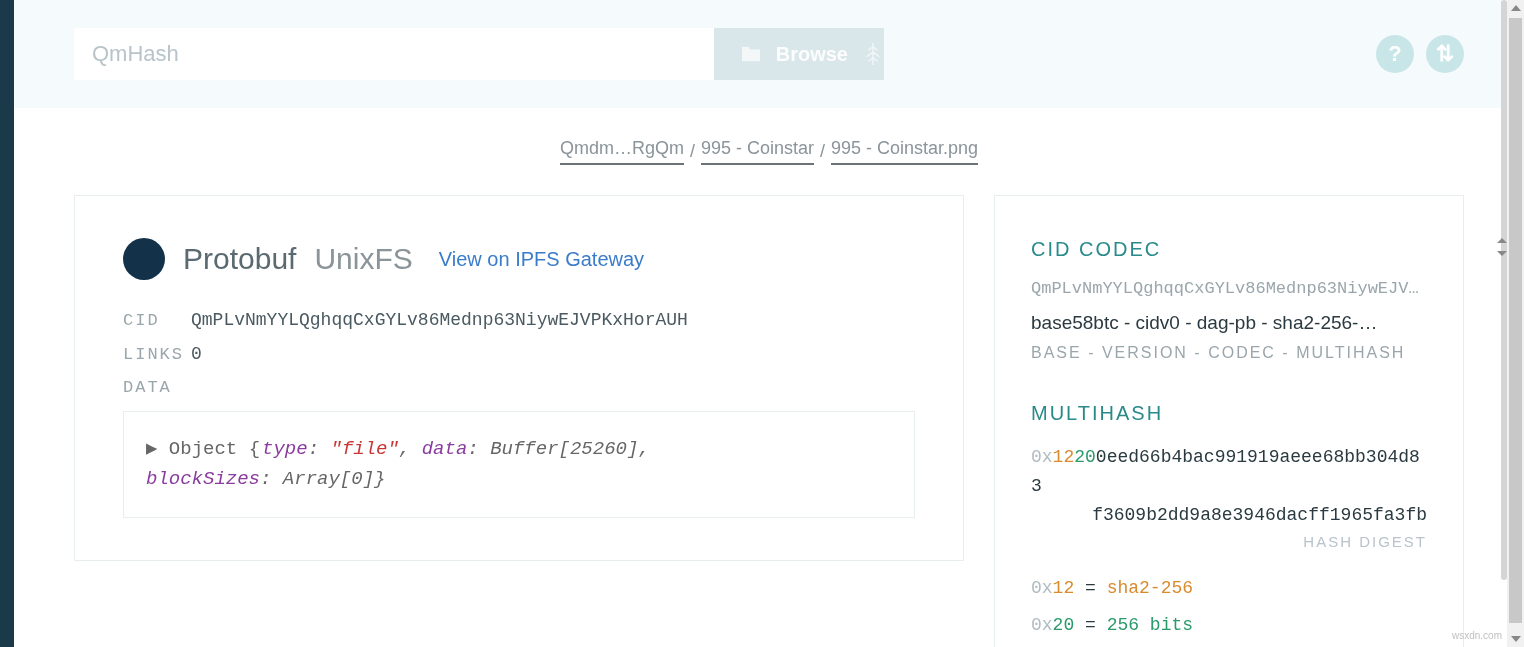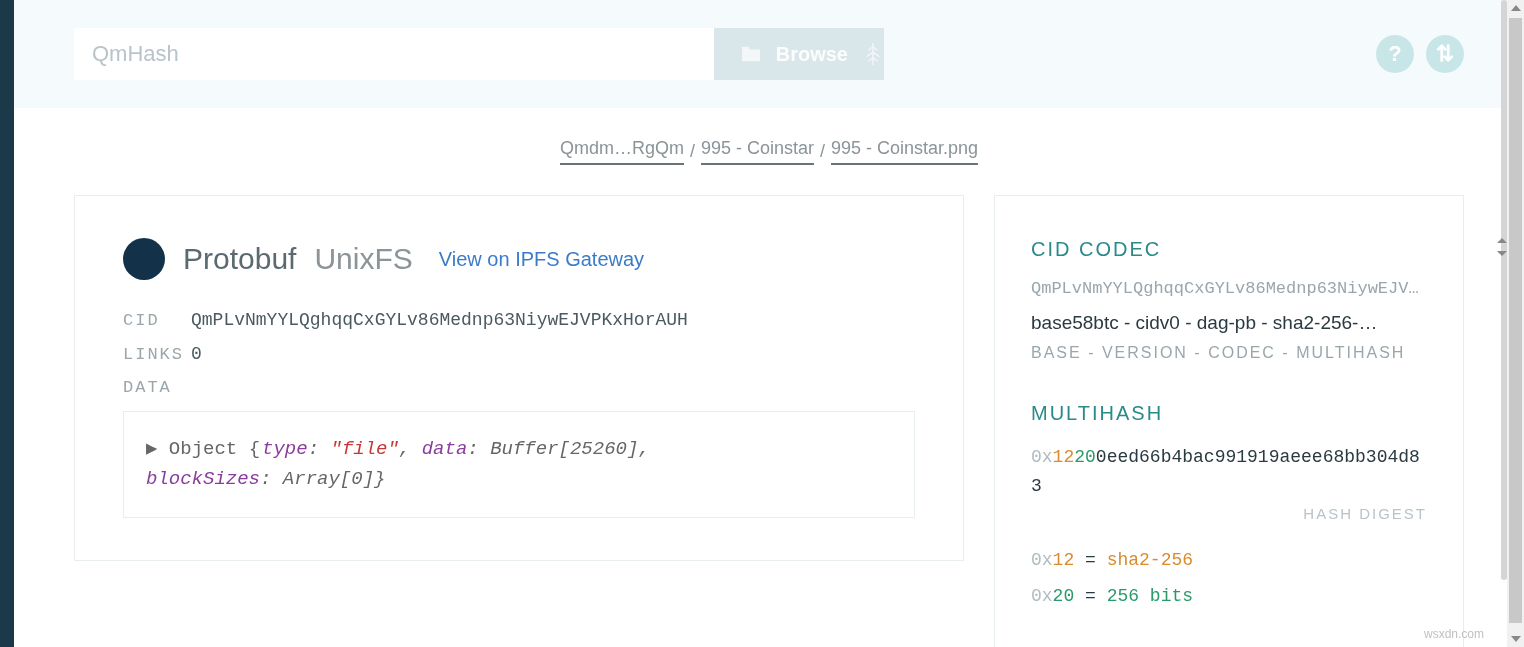--- a/index.html
+++ b/index.html
@@ -48,21 +48,21 @@
 .mh-eq { color: #2a3a40; margin-bottom: 8px; }
 .scrollbar-right { position: absolute; right: 0; top: 0; width: 17px; height: 100%; background: #f1f1f1; }
 .scrollbar-right .thumb { position: absolute; top: 18px; left: 2px; width: 13px; height: 605px; background: #c8c8c8; }
 .scrollbar-right .arrow { position: absolute; left: 4px; width: 0; height: 0; border-left: 5px solid transparent; border-right: 5px solid transparent; }
 .scrollbar-right .arrow.up { top: 5px; border-bottom: 6px solid #888; }
 .scrollbar-right .arrow.down { bottom: 5px; border-top: 6px solid #888; }
 .scrollbar-inner { position: absolute; right: 17px; top: 0; width: 6px; height: 100%; background: transparent; }
 .scrollbar-inner .thumb2 { position: absolute; top: 0; left: 0; width: 6px; height: 580px; background: #d5d5d5; border-radius: 3px; }
 .resize-handle { position: absolute; right: 17px; top: 238px; width: 10px; height: 18px; }
 .resize-handle svg { fill: #888; }
-.watermark { position: absolute; right: 40px; bottom: 6px; font-size: 12px; color: #c0c0c0; }
+.watermark { position: absolute; right: 22px; bottom: 6px; font-size: 10px; color: #c0c0c0; }
 </style>
 </head>
 <body>
 
 <div class="viewport">
   <div class="leftbar"></div>
 
   <div class="main">
 
     <div class="topbar">
@@ -126,20 +126,21 @@
       <div class="card card-side">
         <div class="side-h">CID CODEC</div>
         <div class="side-hash">QmPLvNmYYLQghqqCxGYLv86Mednp63NiywEJVPKxH…</div>
         <div class="side-enc">base58btc - cidv0 - dag-pb - sha2-256-…</div>
         <div class="side-legend">BASE - VERSION - CODEC - MULTIHASH</div>
 
         <div class="side-h">MULTIHASH</div>
         <div class="mono mh-line1">
           <span class="mh-gray">0x</span><span class="mh-orange">12</span><span class="mh-green">20</span><span>0eed66b4bac991919aeee68bb304d83</span>
         </div>
+        <div class="mono mh-line1" style="text-align:right">f3609b2dd9a8e3946dacff1965fa3fb</div>
         <div class="mh-digest-label">HASH DIGEST</div>
 
         <div class="mono mh-eq">
           <span class="mh-gray">0x</span><span class="mh-orange">12</span><span> = </span><span class="mh-orange">sha2-256</span>
         </div>
         <div class="mono mh-eq">
           <span class="mh-gray">0x</span><span class="mh-green">20</span><span> = </span><span class="mh-green">256 bits</span>
         </div>
       </div>
 

